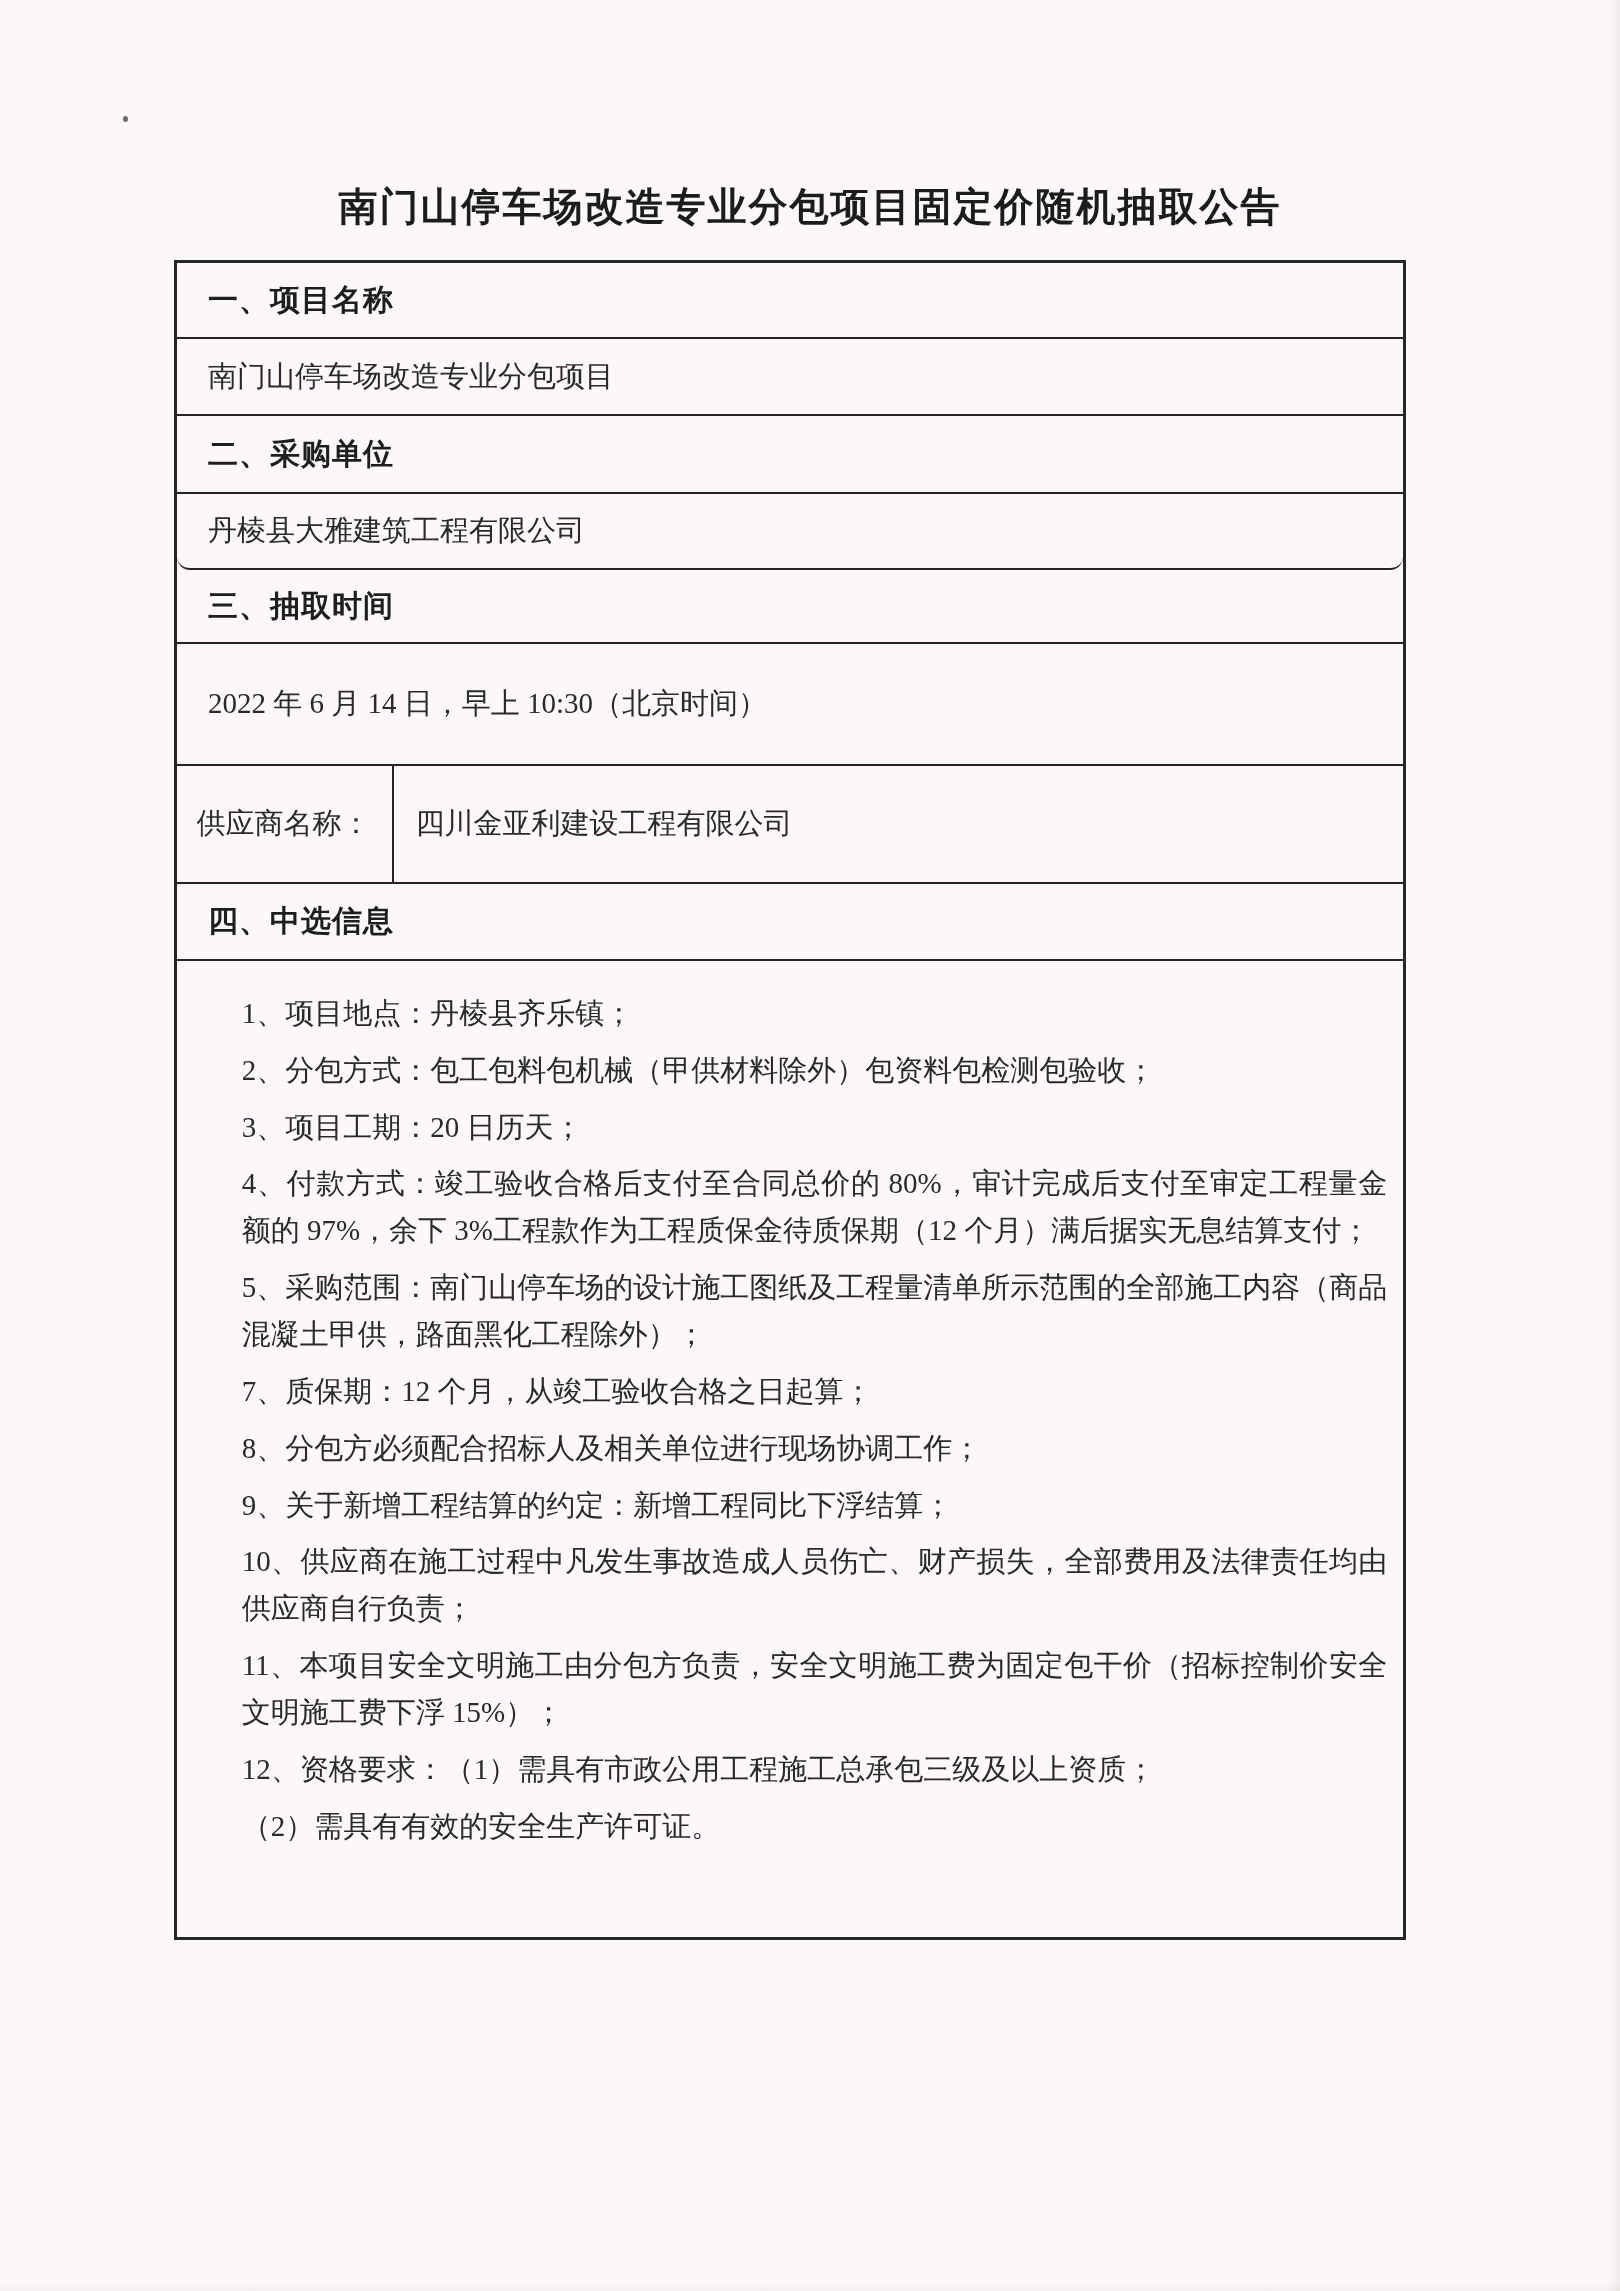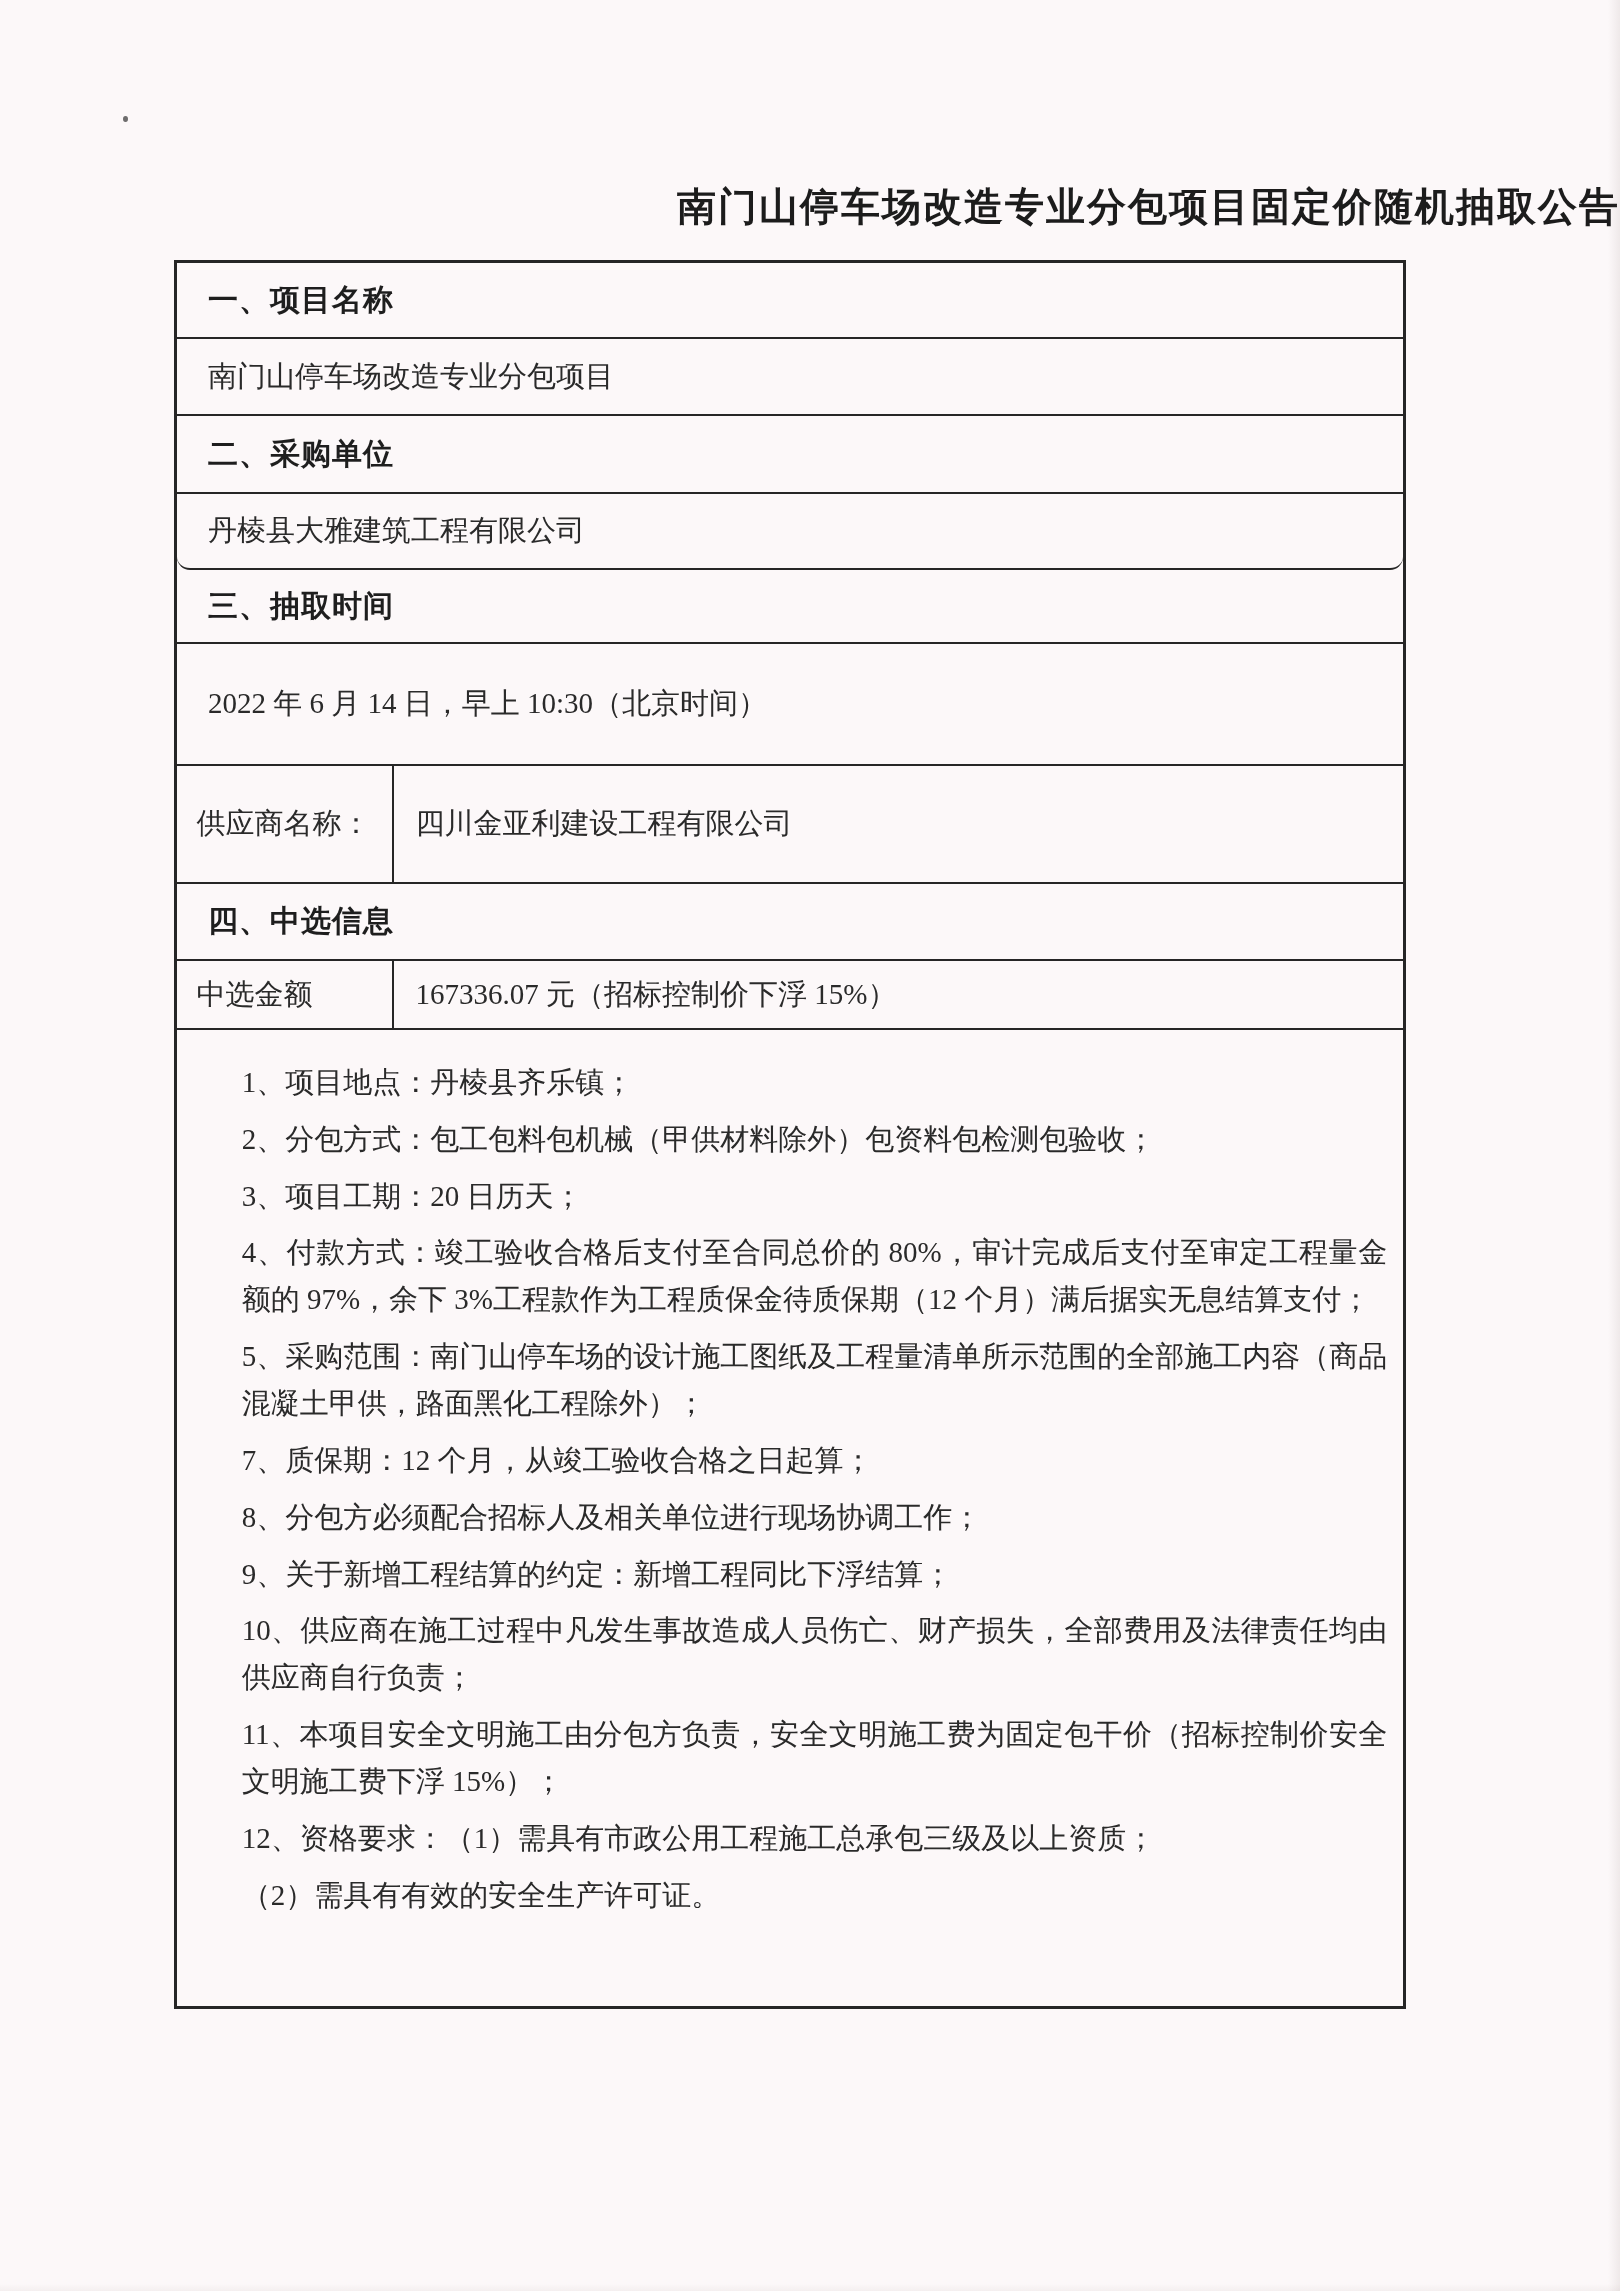--- a/index.html
+++ b/index.html
@@ -26,21 +26,21 @@
     background: linear-gradient(to bottom, rgba(120,100,95,0) 0%, rgba(120,100,95,0.07) 100%);
   }
   .scan-speck {
     position: absolute; left: 123px; top: 116px; width: 4.9px; height: 5.9px;
     background: #4a4a4a; border-radius: 50%; opacity: 0.8;
   }
   .doc-title {
     position: absolute;
     left: 0; top: 180px;
     width: 100%;
-    text-align: right;
+    text-align: center;
     font-size: 39px;
     font-weight: 700;
     letter-spacing: 2px;
     color: #1c1c1c;
     font-family: "Liberation Serif", "DejaVu Serif", serif;
   }
   .notice-table {
     position: absolute;
     left: 174px; top: 260px;
     width: 1232px;
@@ -149,28 +149,20 @@
       </div>
       <div class="cell-value">
         <span>四川金亚利建设工程有限公司</span>
       </div>
     </div>
 
     <div class="t-row header r7">
       <span>四、中选信息</span>
     </div>
 
-    <div class="t-row split r9">
-      <div class="cell-label">
-        <span>中选金额</span>
-      </div>
-      <div class="cell-value">
-        <span>167336.07 元（招标控制价下浮 15%）</span>
-      </div>
-    </div>
 
 
     <div class="t-row content r11">
       <p>1、项目地点：丹棱县齐乐镇；</p>
       <p>2、分包方式：包工包料包机械（甲供材料除外）包资料包检测包验收；</p>
       <p>3、项目工期：20 日历天；</p>
       <p>4、付款方式：竣工验收合格后支付至合同总价的 80%，审计完成后支付至审定工程量金额的 97%，余下 3%工程款作为工程质保金待质保期（12 个月）满后据实无息结算支付；</p>
       <p>5、采购范围：南门山停车场的设计施工图纸及工程量清单所示范围的全部施工内容（商品混凝土甲供，路面黑化工程除外）；</p>
       <p>7、质保期：12 个月，从竣工验收合格之日起算；</p>
       <p>8、分包方必须配合招标人及相关单位进行现场协调工作；</p>

